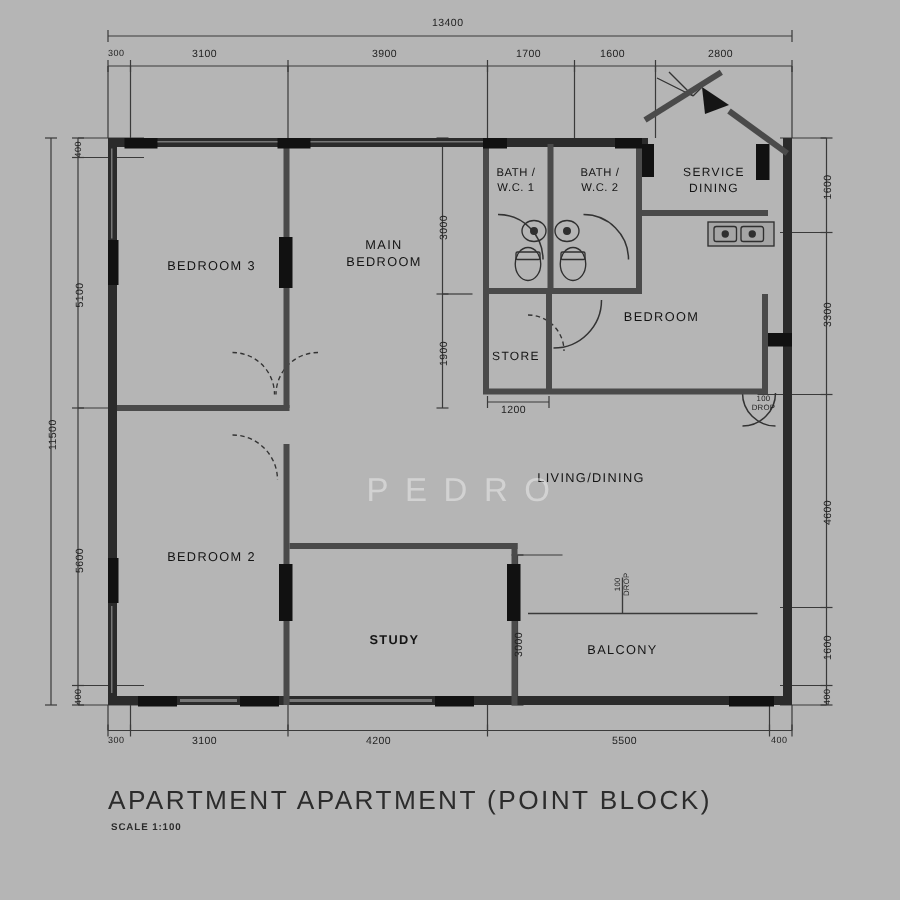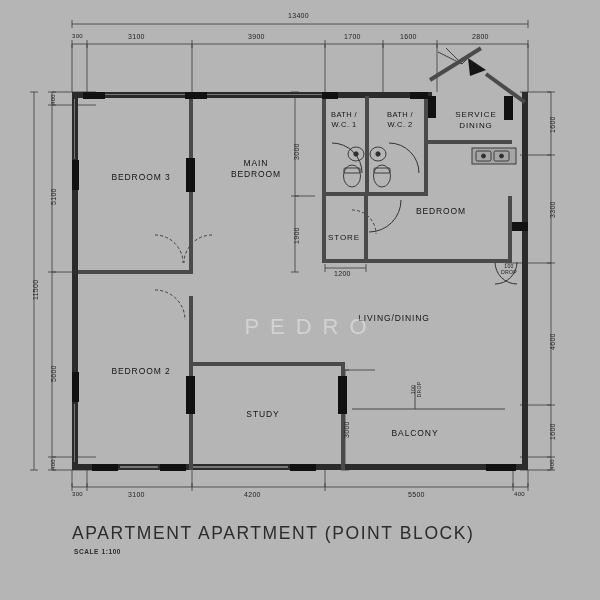--- a/index.html
+++ b/index.html
@@ -252,21 +252,21 @@
 DINING</div>
 
   <div class="rlabel" style="left:398px;top:206px;width:86px;">BEDROOM</div>
 
   <div class="rlabel" style="left:320px;top:232px;width:48px;font-size:8px;">STORE</div>
 
   <div class="rlabel" style="left:339px;top:313px;width:110px;">LIVING/DINING</div>
 
   <div class="rlabel" style="left:96px;top:366px;width:90px;">BEDROOM 2</div>
 
-  <div class="rlabel" style="left:218px;top:409px;width:90px;">STUDY</div>
+  <div class="rlabel" style="left:218px;top:421px;width:90px;font-weight:bold;">STUDY</div>
 
   <div class="rlabel" style="left:370px;top:428px;width:90px;">BALCONY</div>
 
   <div class="dim" style="left:288px;top:12px;">13400</div>
 
   <div class="dim" style="left:72px;top:33px;font-size:6px;">300</div>
   <div class="dim" style="left:128px;top:33px;">3100</div>
   <div class="dim" style="left:248px;top:33px;">3900</div>
   <div class="dim" style="left:344px;top:33px;">1700</div>
   <div class="dim" style="left:400px;top:33px;">1600</div>

